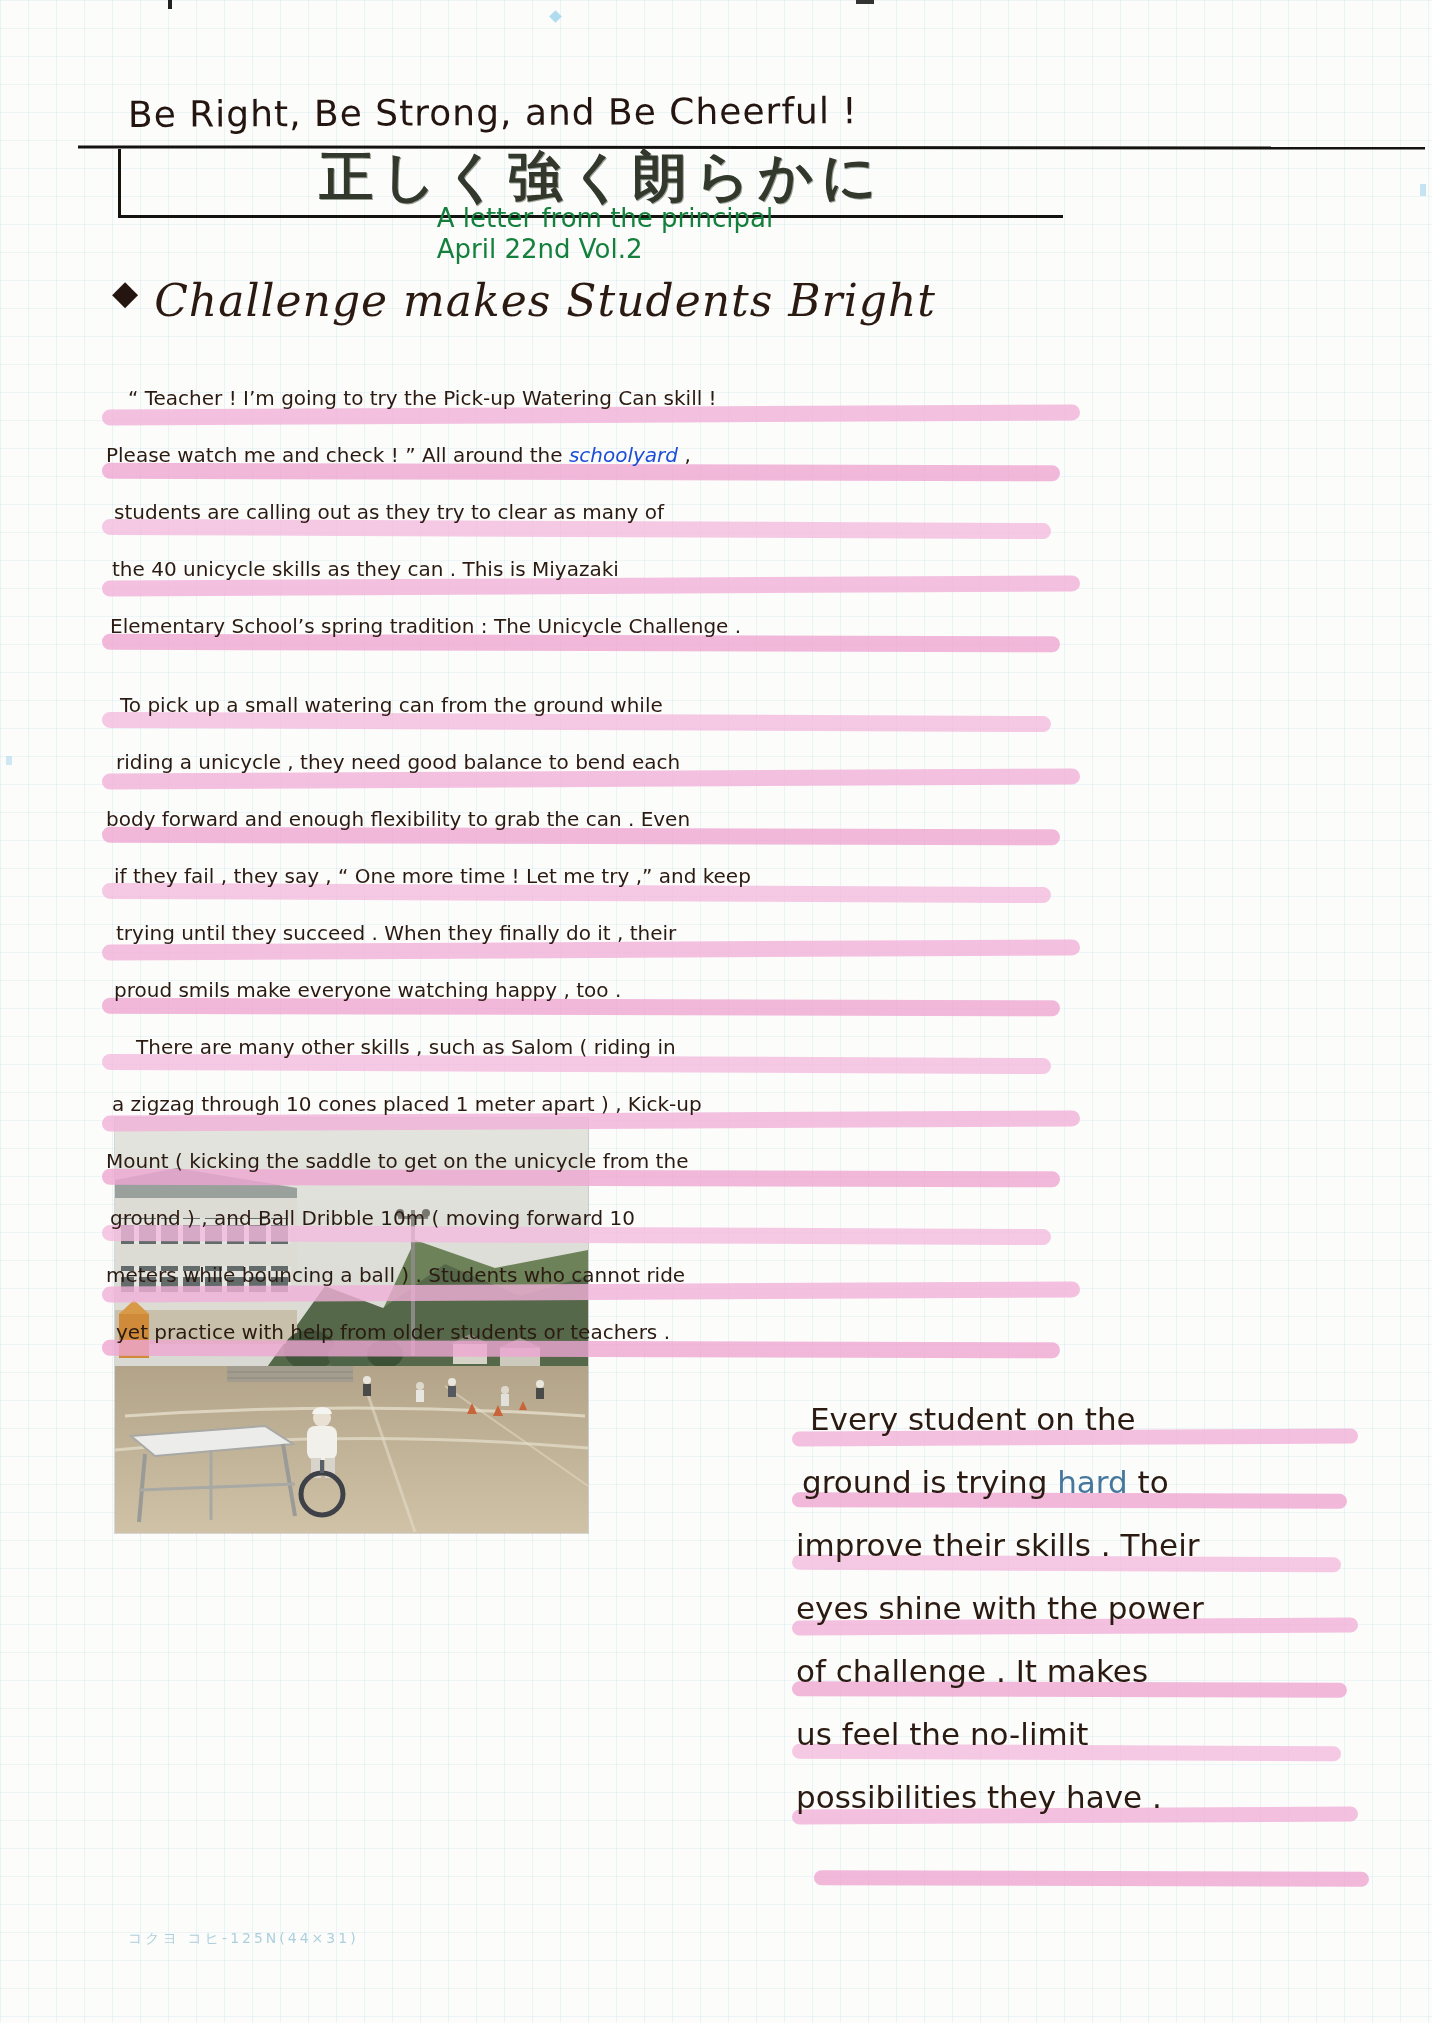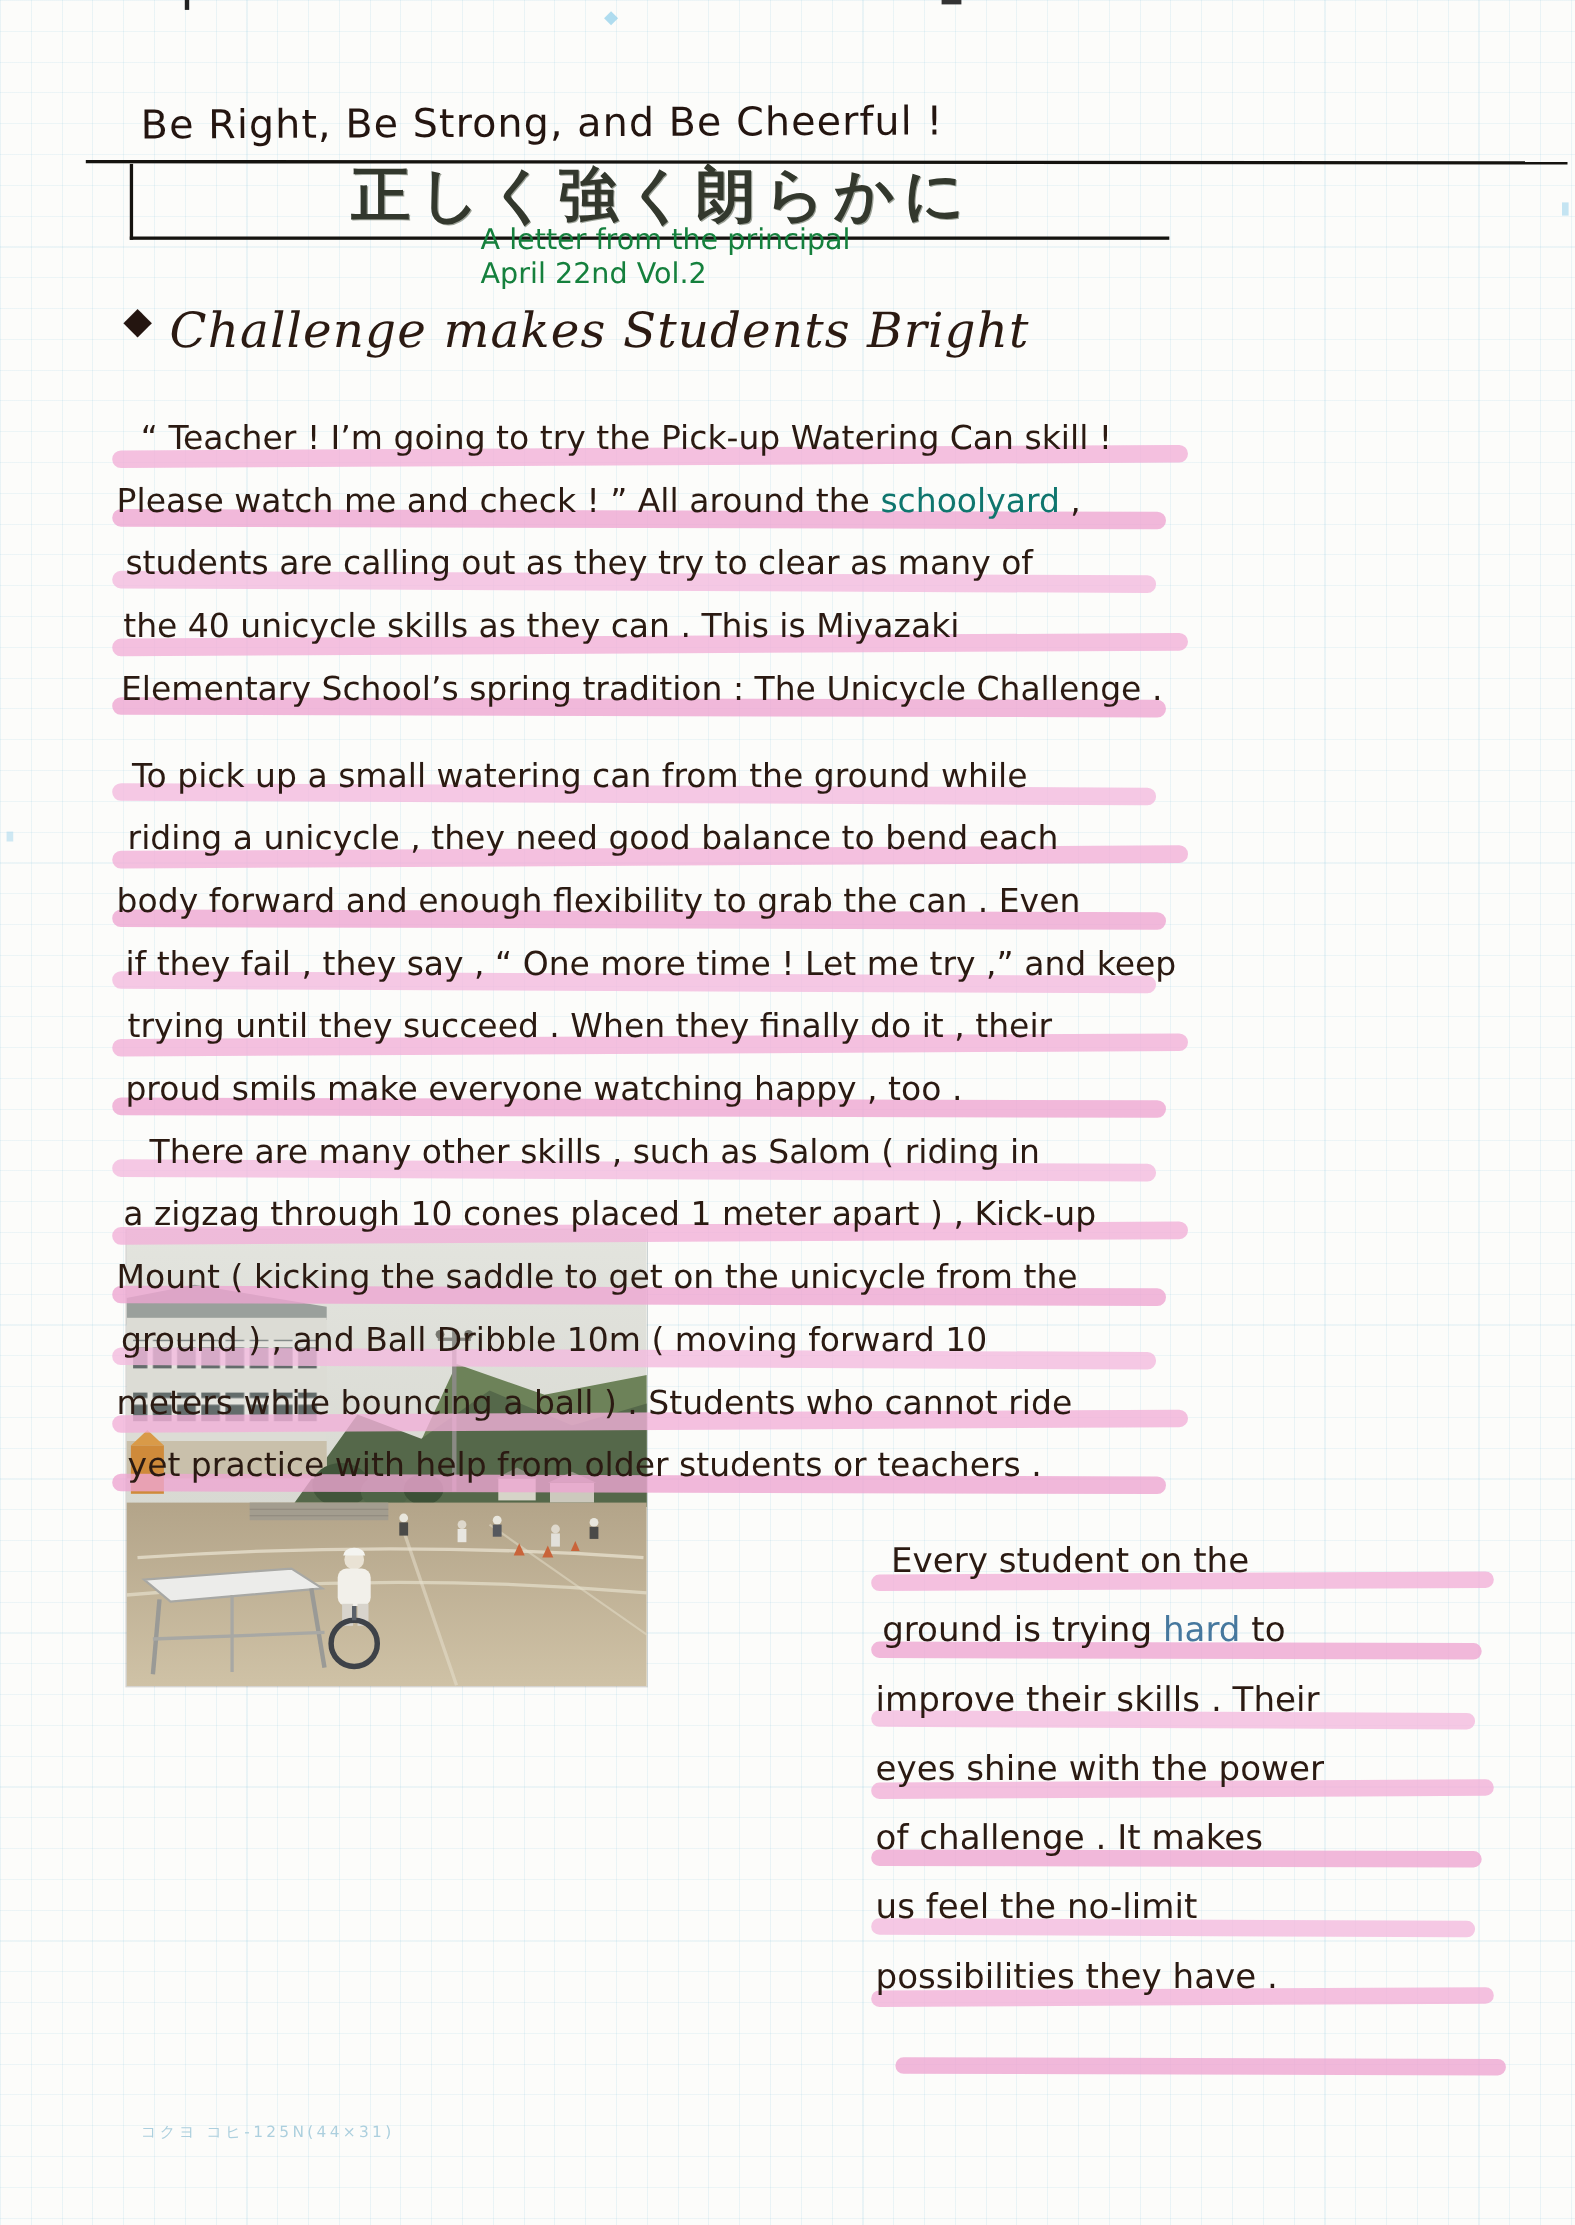--- a/index.html
+++ b/index.html
@@ -38,21 +38,21 @@
   .article-title .bullet{font-size:34px;color:#241510;vertical-align:12px;margin-right:16px;}
   .article-title .title-text{
     font-family:"DejaVu Serif",serif;font-style:italic;font-size:44px;color:#2b1a12;
     letter-spacing:1px;
   }
   .title-hl{
     position:absolute;left:36px;top:56px;width:800px;height:19px;border-radius:9px;
     background:#e77b9a;opacity:.85;transform:rotate(-.4deg);z-index:-1;
   }
 
-  .body-text{position:absolute;left:106px;top:370px;width:978px;font-size:30px;}
+  .body-text{position:absolute;left:106px;top:370px;width:978px;font-size:20px;}
   .side-column{position:absolute;left:796px;top:1388px;width:566px;font-size:31px;}
 
   .text-line{position:relative;height:57px;line-height:57px;white-space:nowrap;}
   .side-column .text-line{height:63px;line-height:63px;}
   .text-line.pgap{margin-top:22px;}
   .line-text{position:relative;z-index:2;display:inline-block;}
   .hl{
     position:absolute;left:-4px;bottom:4px;height:16px;width:99%;border-radius:8px;
     background:#f1b0d8;opacity:.8;z-index:1;
   }
@@ -92,21 +92,21 @@
     </div>
   </div>
 
   <div class="article-title">
     <span class="bullet">◆</span><span class="title-text">Challenge makes Students Bright</span>
     <div class="title-hl"></div>
   </div>
 
   <div class="body-text" id="body-text">
       <div class="text-line"><span class="hl"></span><span class="line-text" style="padding-left: 22px;"><span>“ Teacher !   I’m going to try the  Pick-up Watering Can skill !</span></span></div>
-      <div class="text-line"><span class="hl"></span><span class="line-text"><span>Please watch me and check ! ”  All around the  </span><span style="color: #0f766e;">schoolyard</span><span> ,</span></span></div>
+      <div class="text-line"><span class="hl"></span><span class="line-text"><span>Please watch me and check ! ”  All around the  </span><span style="color: #1d4ed8; font-style: italic;">schoolyard</span><span> ,</span></span></div>
       <div class="text-line"><span class="hl"></span><span class="line-text" style="padding-left: 8px;"><span>students are calling out as  they  try to clear as  many of</span></span></div>
       <div class="text-line"><span class="hl"></span><span class="line-text" style="padding-left: 6px;"><span>the 40 unicycle  skills  as  they  can .   This is Miyazaki</span></span></div>
       <div class="text-line"><span class="hl"></span><span class="line-text" style="padding-left: 4px;"><span>Elementary  School’s  spring tradition : The Unicycle Challenge .</span></span></div>
       <div class="text-line pgap"><span class="hl"></span><span class="line-text" style="padding-left: 14px;"><span>To pick up a small  watering can  from the ground  while</span></span></div>
       <div class="text-line"><span class="hl"></span><span class="line-text" style="padding-left: 10px;"><span>riding  a  unicycle ,  they need  good  balance  to bend each</span></span></div>
       <div class="text-line"><span class="hl"></span><span class="line-text"><span>body  forward  and enough  flexibility  to grab  the  can .   Even</span></span></div>
       <div class="text-line"><span class="hl"></span><span class="line-text" style="padding-left: 8px;"><span>if they fail , they say , “ One more time !   Let me try ,” and  keep</span></span></div>
       <div class="text-line"><span class="hl"></span><span class="line-text" style="padding-left: 10px;"><span>trying  until  they succeed .  When  they finally do it , their</span></span></div>
       <div class="text-line"><span class="hl"></span><span class="line-text" style="padding-left: 8px;"><span>proud  smils  make  everyone  watching happy , too .</span></span></div>
       <div class="text-line"><span class="hl"></span><span class="line-text" style="padding-left: 30px;"><span>There are  many  other skills ,  such as  Salom  ( riding in</span></span></div>

